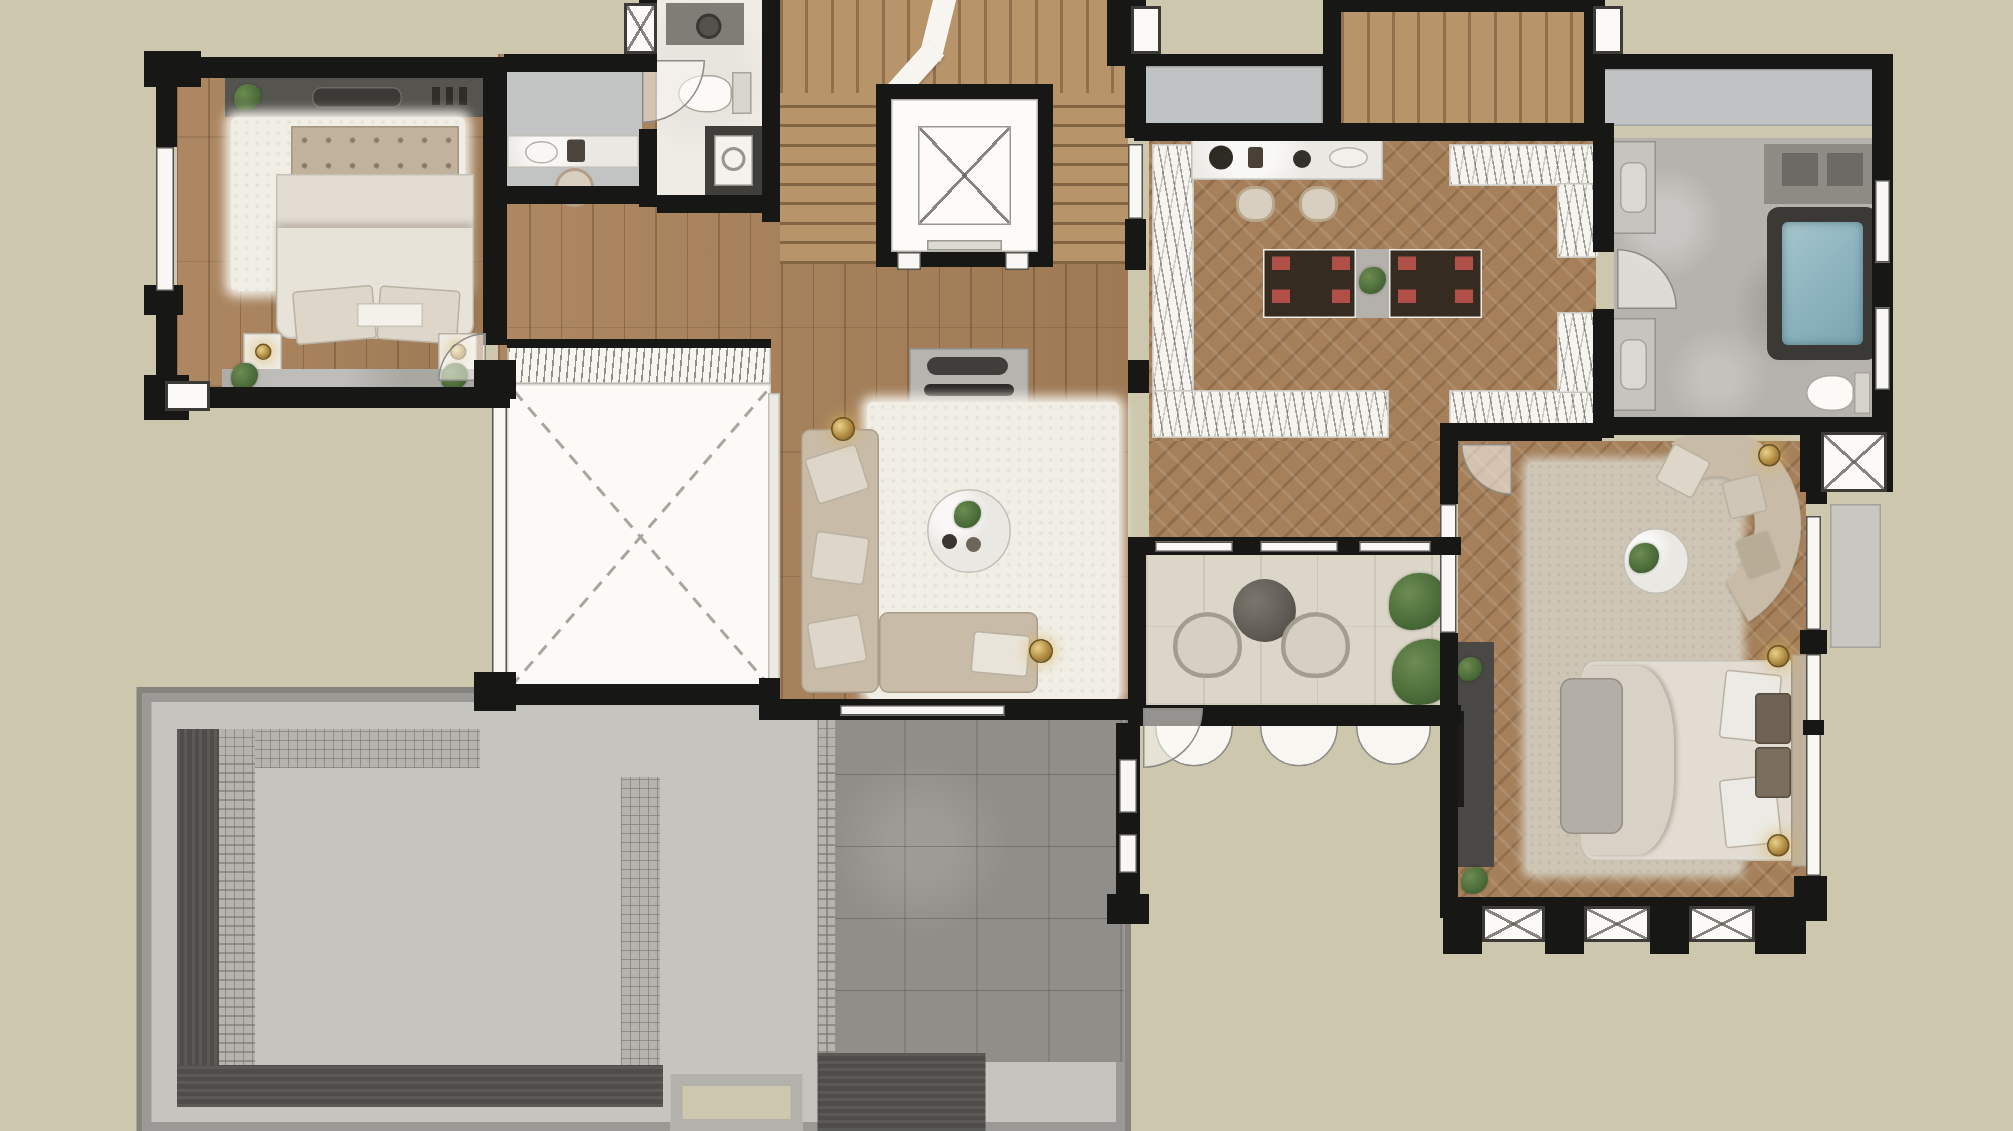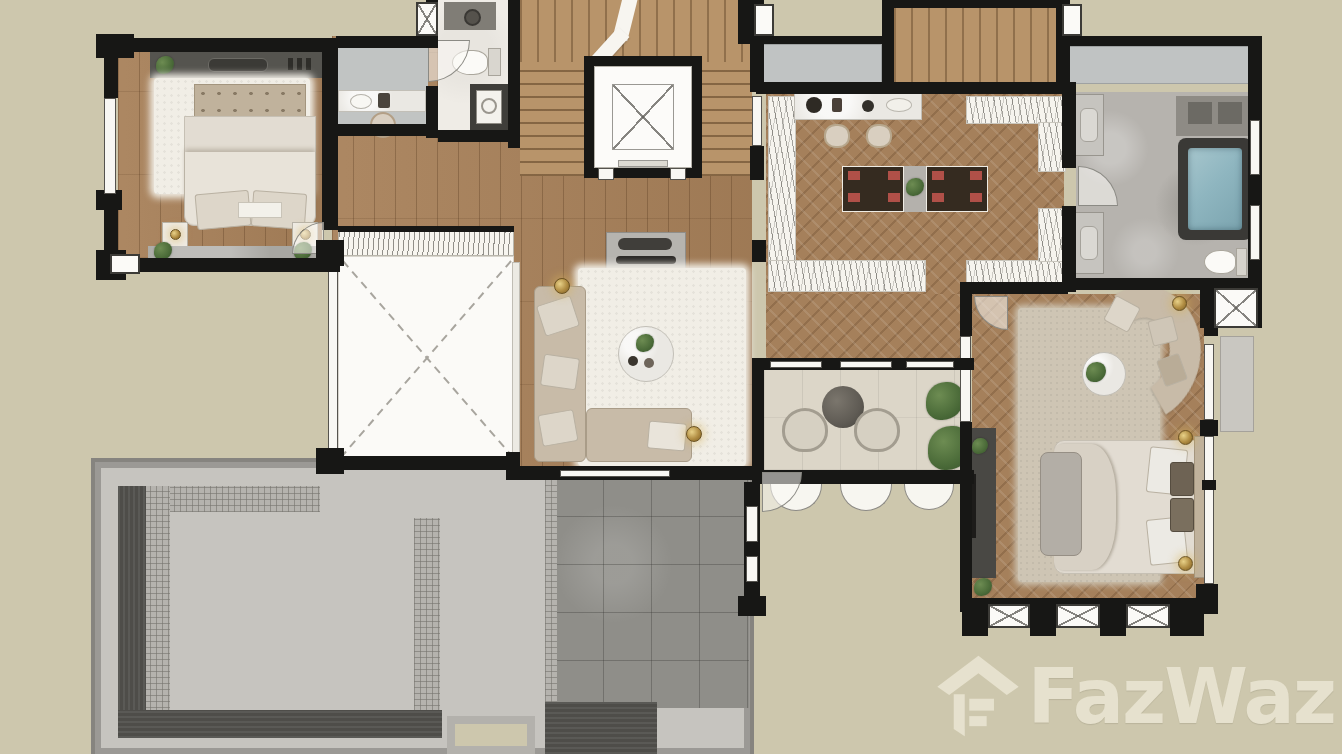--- a/index.html
+++ b/index.html
@@ -329,25 +329,14 @@
   <div class="abs wall" style="left:744px;top:482px;width:16px;height:122px;"></div>
   <div class="abs win" style="left:746px;top:506px;width:12px;height:36px;"></div>
   <div class="abs win" style="left:746px;top:556px;width:12px;height:26px;"></div>
   <div class="abs wall" style="left:738px;top:596px;width:28px;height:20px;"></div>
   <div class="abs arc" style="left:762px;top:472px;width:40px;height:40px;border-radius:0 0 100% 0;"></div>
 
   <div class="abs winbox" style="left:754px;top:4px;width:20px;height:32px;"></div>
   <div class="abs winbox" style="left:1062px;top:4px;width:20px;height:32px;"></div>
   <div class="abs winbox xlines" style="left:416px;top:2px;width:22px;height:34px;"></div>
 
-  <div id="wm" class="abs" style="left:930px;top:642px;width:405px;height:108px;">
-    <svg width="100" height="100" viewBox="0 0 100 100">
-      <g fill="var(--watermark)">
-        <path d="M8 40 L53 6 L97 40 L84 49 L53 25 L21 49 Z"></path>
-        <path d="M26 48 L38 48 L38 94 L26 86 Z"></path>
-        <path d="M43 53 L70 53 L70 66 L43 66 Z"></path>
-        <path d="M43 72 L62 72 L62 83 L43 83 Z"></path>
-      </g>
-    </svg>
-    <span class="brand">FazWaz</span>
-  </div>
 
 </div>
 
 </body></html>

